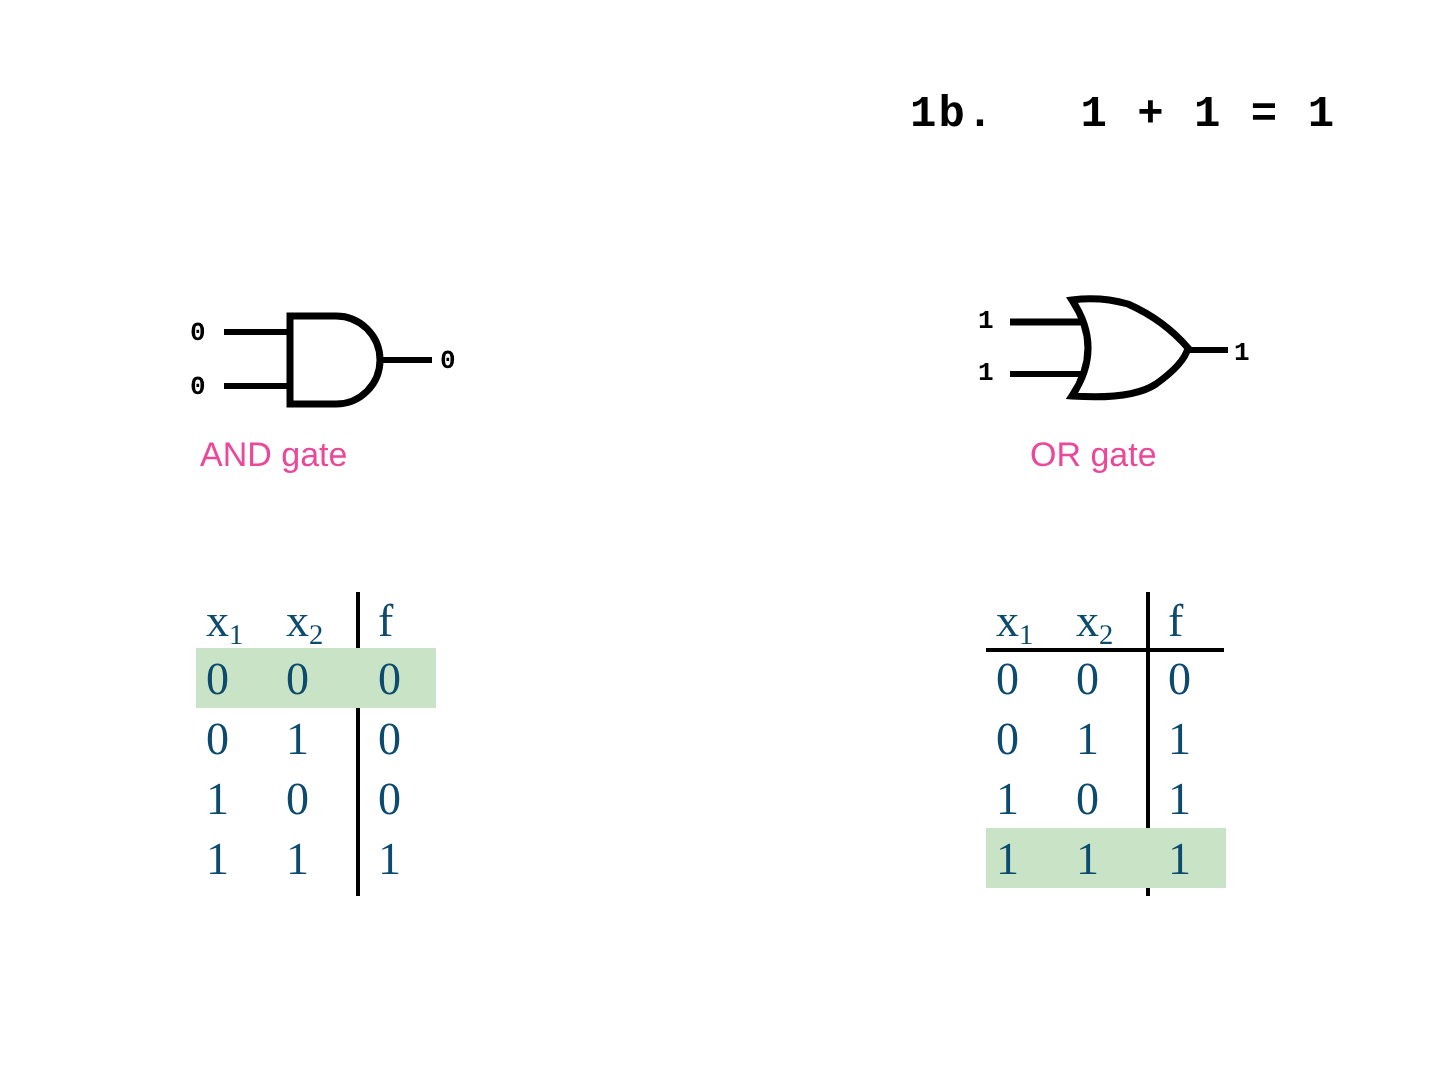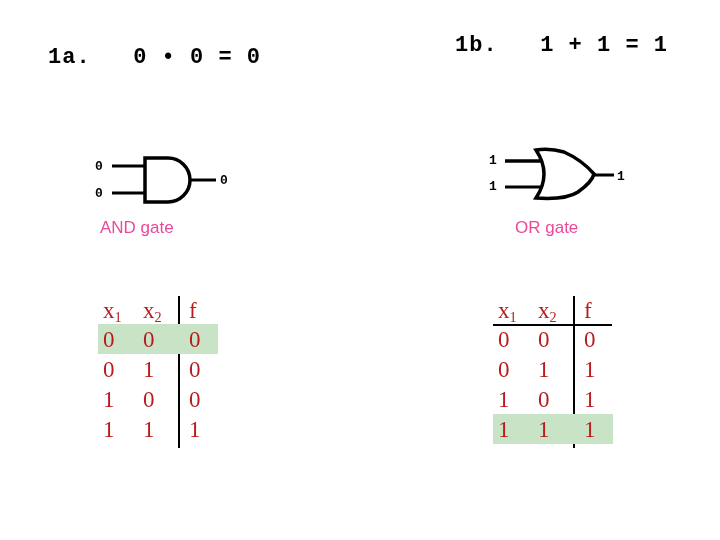--- a/index.html
+++ b/index.html
@@ -25,21 +25,21 @@
   .eq-heading {
     position: absolute;
     font-family: "Liberation Mono", "DejaVu Sans Mono", monospace;
     font-weight: bold;
     font-size: 22px;
     letter-spacing: 1px;
     white-space: pre;
     color: #000;
   }
   #eq-a { left: 48px; top: 45px; }
-  #eq-b { left: 455px; top: 33px; }
+  #eq-b { left: 455px; top: 45px; }
 
   
   .gate-panel {
     position: absolute;
     width: 360px;
     height: 260px;
     top: 130px;
   }
   #panel-and { left: 0px; }
   #panel-or  { left: 360px; }
@@ -77,21 +77,21 @@
   #or-in1   { left: 129px; top: 24px; }
   #or-in2   { left: 129px; top: 50px; }
   #or-out   { left: 257px; top: 40px; }
 
   
   .truth-table {
     position: absolute;
     top: 296px;
     font-family: "Liberation Serif", "DejaVu Serif", serif;
     font-size: 23px;
-    color: #b91c1c;
+    color: #0c4a6e;
   }
   #table-and { left: 98px; }
   #table-or  { left: 493px; }
 
   .tt-grid {
     position: relative;
     width: 120px;
   }
   .tt-row {
     position: relative;
@@ -136,21 +136,20 @@
     width: 2px;
     height: 152px;
     background: #000;
   }
 </style>
 </head>
 <body>
 
 <div class="slide">
 
-  <div class="eq-heading" id="eq-a">1a.   0 • 0 = 0</div>
 
   <div class="eq-heading" id="eq-b">1b.   1 + 1 = 1</div>
 
   <div class="gate-panel" id="panel-and">
 
     <svg class="gate-svg" width="360" height="120" viewBox="0 0 360 120">
 
       <line x1="112" y1="36" x2="145" y2="36" stroke="#000" stroke-width="3"></line>
       <line x1="112" y1="63" x2="145" y2="63" stroke="#000" stroke-width="3"></line>
 

